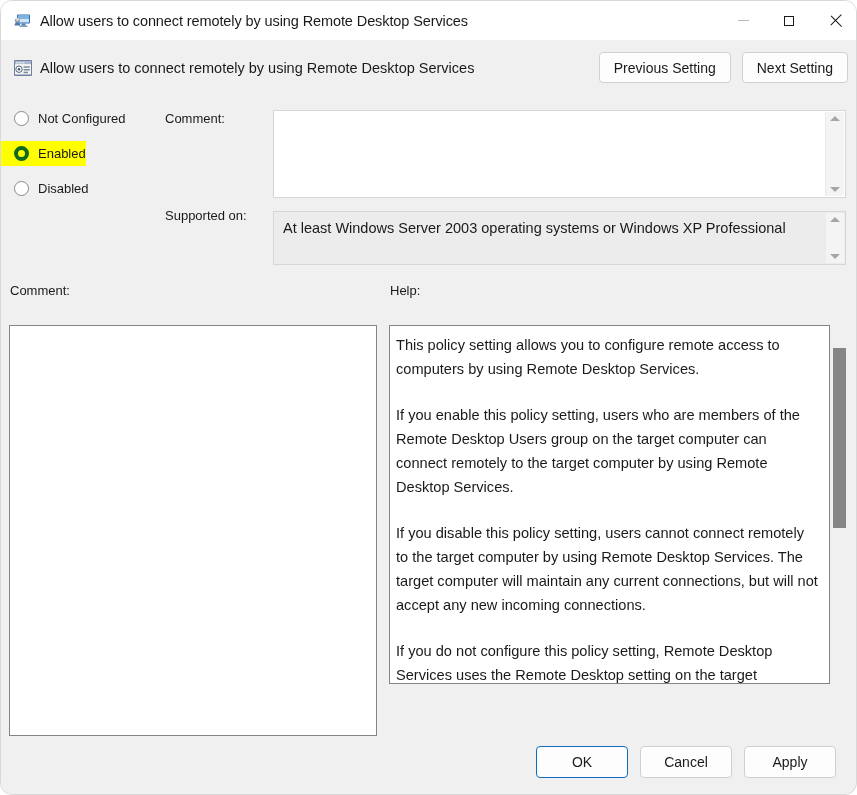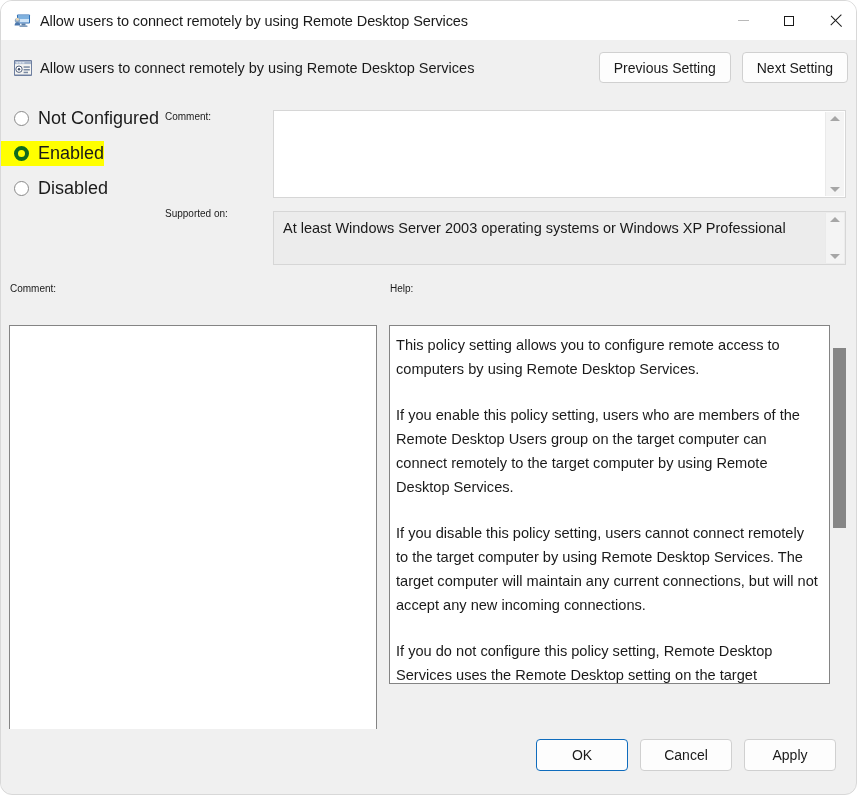--- a/index.html
+++ b/index.html
@@ -161,29 +161,29 @@
     background: #ffffff;
     flex: 0 0 auto;
     margin-right: 9px;
     position: relative;
   }
   .radio-mark.checked {
     border: 4px solid #0f6a1e;
     background: #ffff00;
   }
   .radio-label {
-    font-size: 18px;
+    font-size: 13px;
     color: #1a1a1a;
     white-space: nowrap;
   }
 
   
   .field-label {
     position: absolute;
-    font-size: 10px;
+    font-size: 13px;
     color: #1a1a1a;
     white-space: nowrap;
   }
   .label-comment { left: 164px; top: 110px; }
   .label-supported { left: 164px; top: 207px; }
   .label-options { left: 9px; top: 282px; }
   .label-help { left: 389px; top: 282px; }
 
   
   .comment-box {
@@ -270,21 +270,21 @@
     position: absolute;
     left: 0; top: 23px;
     width: 13px; height: 180px;
     background: #868686;
     border-radius: 0;
   }
 
   
   .footer {
     position: absolute;
-    left: 0; bottom: 7px;
+    left: 0; bottom: 0;
     width: 847px;
     height: 58px;
     background: #f0f0f0;
   }
   .footer-buttons {
     position: absolute;
     right: 12px; top: 10px;
     display: flex;
     gap: 12px;
   }

